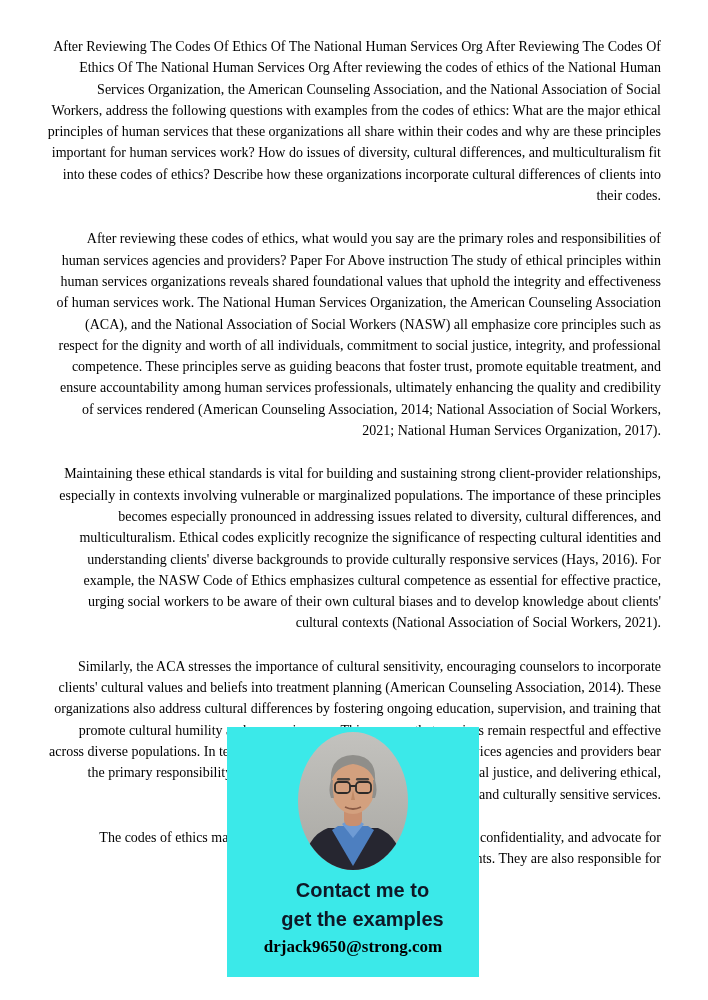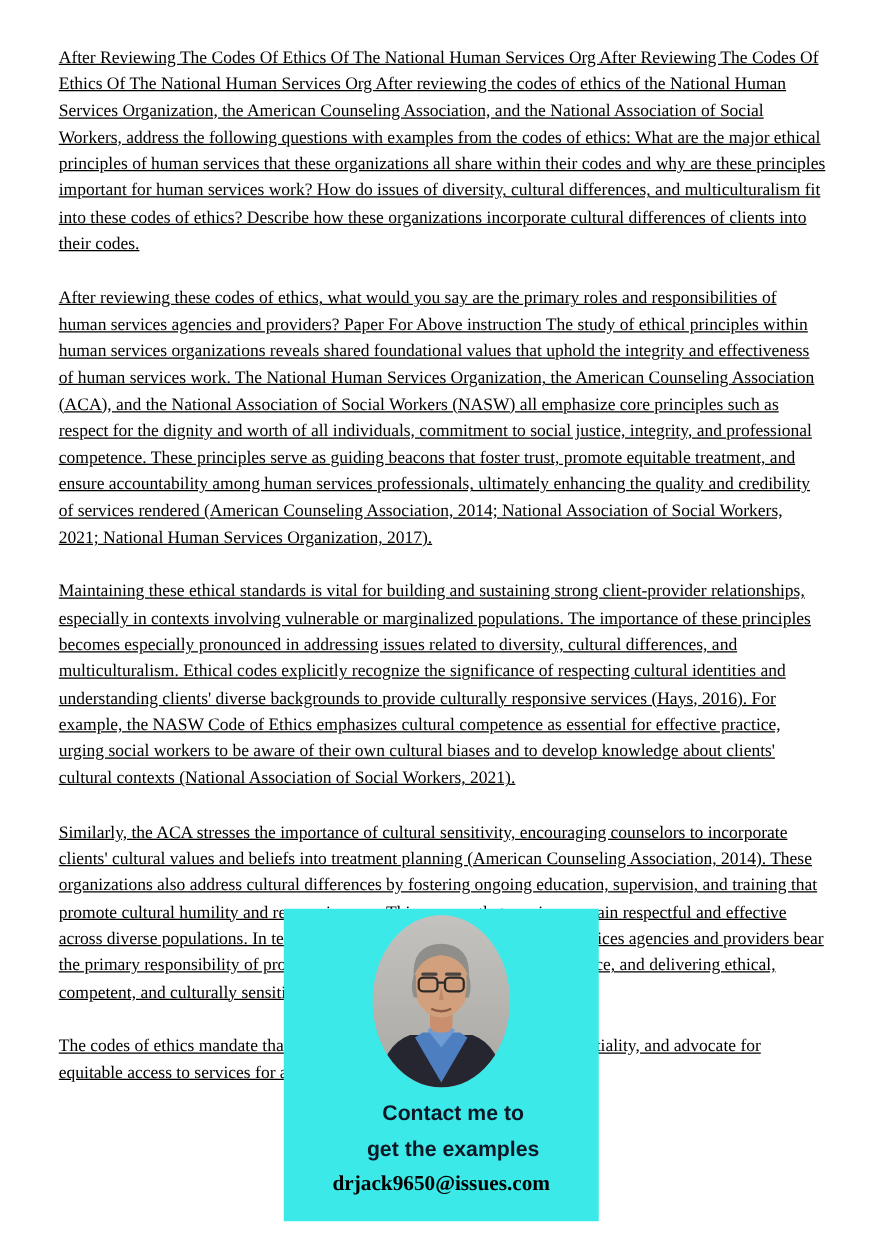--- a/index.html
+++ b/index.html
@@ -19,23 +19,22 @@
   .doc-body {
     position: absolute;
     top: 36px;
     left: 47px;
     width: 614px;
   }
   .para {
     margin: 0 0 22px 0;
     font-size: 14px;
     line-height: 21.3px;
-    text-align: left;
+    text-align: right;
     color: #000000;
-    text-decoration: underline;
   }
   .card {
     position: absolute;
     left: 227px;
     top: 727px;
     width: 252px;
     height: 250px;
     background: #3be9e9;
     text-align: center;
     box-sizing: border-box;
@@ -43,21 +42,21 @@
   .photo-wrap {
     width: 110px;
     height: 138px;
     margin: 5px auto 0 auto;
   }
   .photo-wrap svg { display: block; }
   .headline {
     margin-top: 6px;
     font-family: "Liberation Sans", sans-serif;
     font-weight: bold;
-    font-size: 17px;
+    font-size: 20px;
     line-height: 29px;
     color: #0e1726;
     margin-left: 19px;
   }
   .email {
     margin-top: 3px;
     font-family: "Liberation Serif", serif;
     font-weight: bold;
     font-size: 17px;
     color: #000000;
@@ -119,17 +118,17 @@
           <path d="M47,75 Q55,79 63,75" fill="none" stroke="#8a5a44" stroke-width="1.8"></path>
         </g>
       </svg>
     </div>
 
     <div class="headline">
       <div>Contact me to</div>
       <div>get the examples</div>
     </div>
 
-    <div class="email">drjack9650@issues.com</div>
+    <div class="email">drjack9650@strong.com</div>
 
   </div>
 
 </div>
 
 </body></html>

